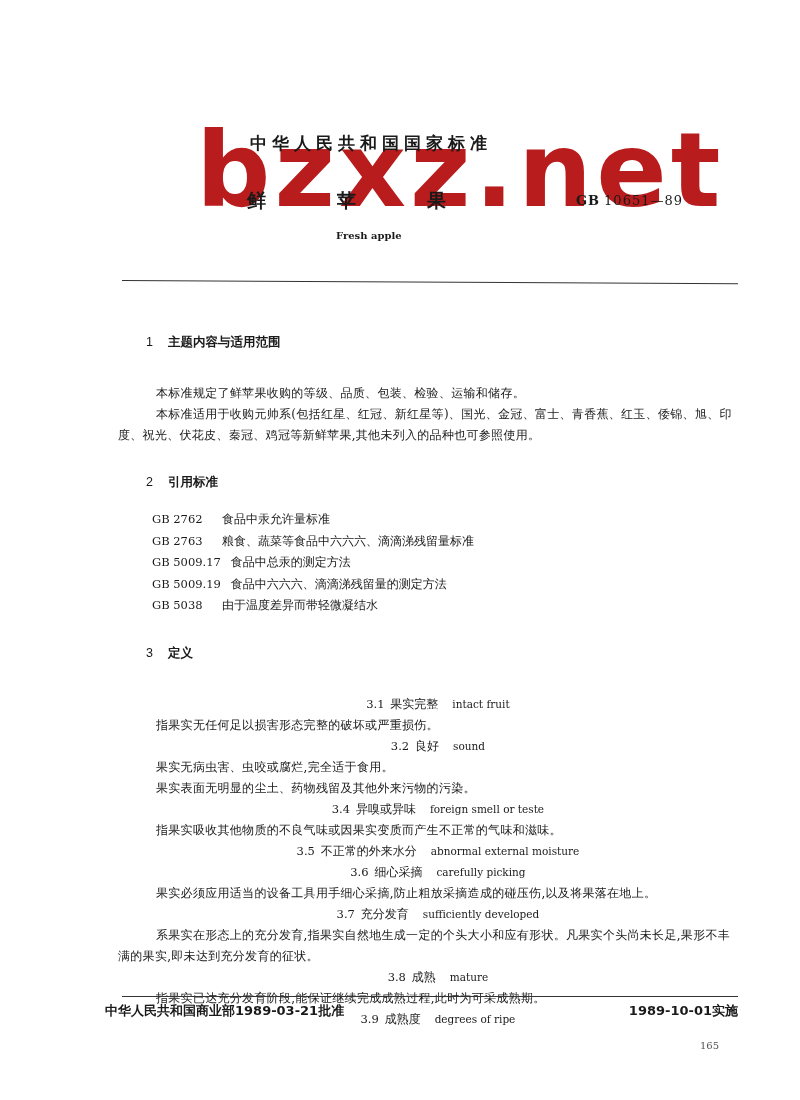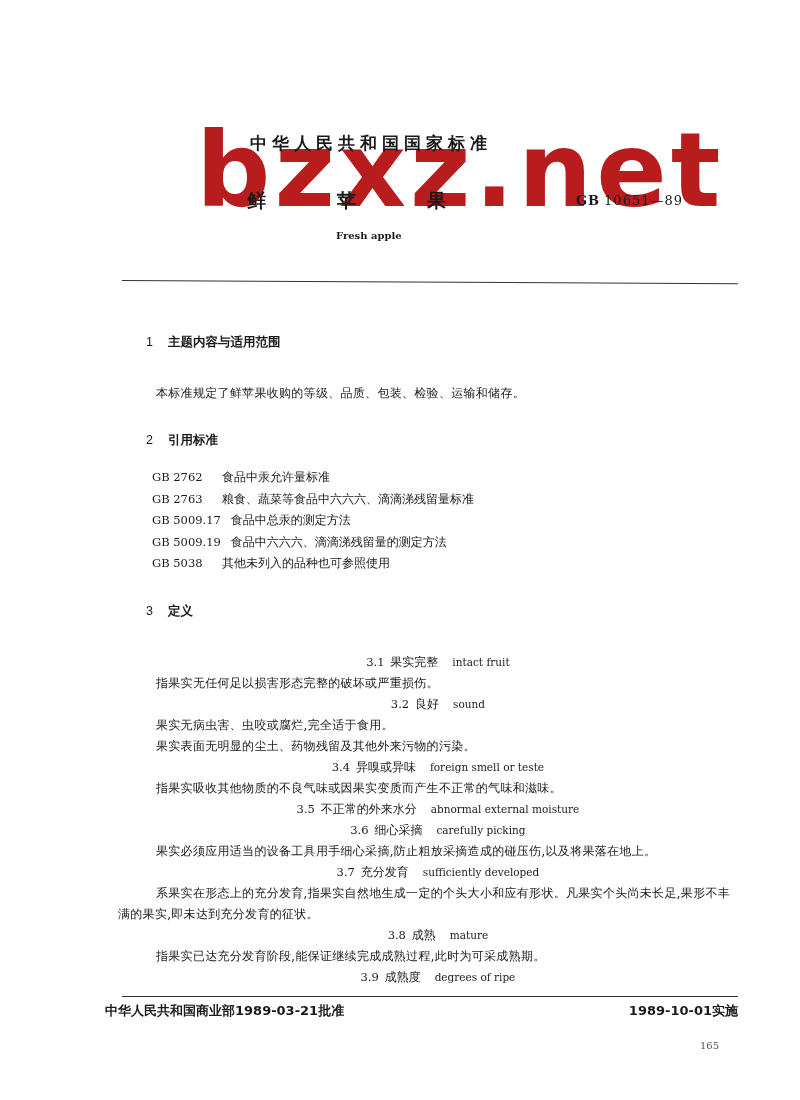--- a/index.html
+++ b/index.html
@@ -75,29 +75,30 @@
 
 <div class="abs doc-en">Fresh apple</div>
 
 <div class="abs rule-top"></div>
 
 <div class="abs content">
 
   <p class="h1"><span class="num">1</span><span>主题内容与适用范围</span></p>
   <div class="gap-m"></div>
   <p class="para">本标准规定了鲜苹果收购的等级、品质、包装、检验、运输和储存。</p>
+  <p class="para" style="margin-left:-12px; text-indent:38px;">本标准适用于收购元帅系(包括红星、红冠、新红星等)、国光、金冠、富士、青香蕉、红玉、倭锦、旭、印度、祝光、伏花皮、秦冠、鸡冠等新鲜苹果,其他未列入的品种也可参照使用。</p>
   <div class="gap-s"></div>
 
   <p class="h1"><span class="num">2</span><span>引用标准</span></p>
   <ul class="refs">
     <li><span class="code">GB 2762</span><span>食品中汞允许量标准</span></li>
     <li><span class="code">GB 2763</span><span>粮食、蔬菜等食品中六六六、滴滴涕残留量标准</span></li>
     <li><span class="code">GB 5009.17</span><span>食品中总汞的测定方法</span></li>
     <li><span class="code">GB 5009.19</span><span>食品中六六六、滴滴涕残留量的测定方法</span></li>
-    <li><span class="code">GB 5038</span><span>其他未列入的品种也可参照使用</span></li>
+    <li><span class="code">GB 5038</span><span>由于温度差异而带轻微凝结水</span></li>
   </ul>
   <div class="gap-s"></div>
 
   <p class="h1"><span class="num">3</span><span>定义</span></p>
   <div class="gap-m"></div>
 
   <p class="def-term"><span class="num">3.1</span><span class="cn">果实完整</span><span class="en">intact fruit</span></p>
   <p class="def-body">指果实无任何足以损害形态完整的破坏或严重损伤。</p>
 
   <p class="def-term"><span class="num">3.2</span><span class="cn">良好</span><span class="en">sound</span></p>

